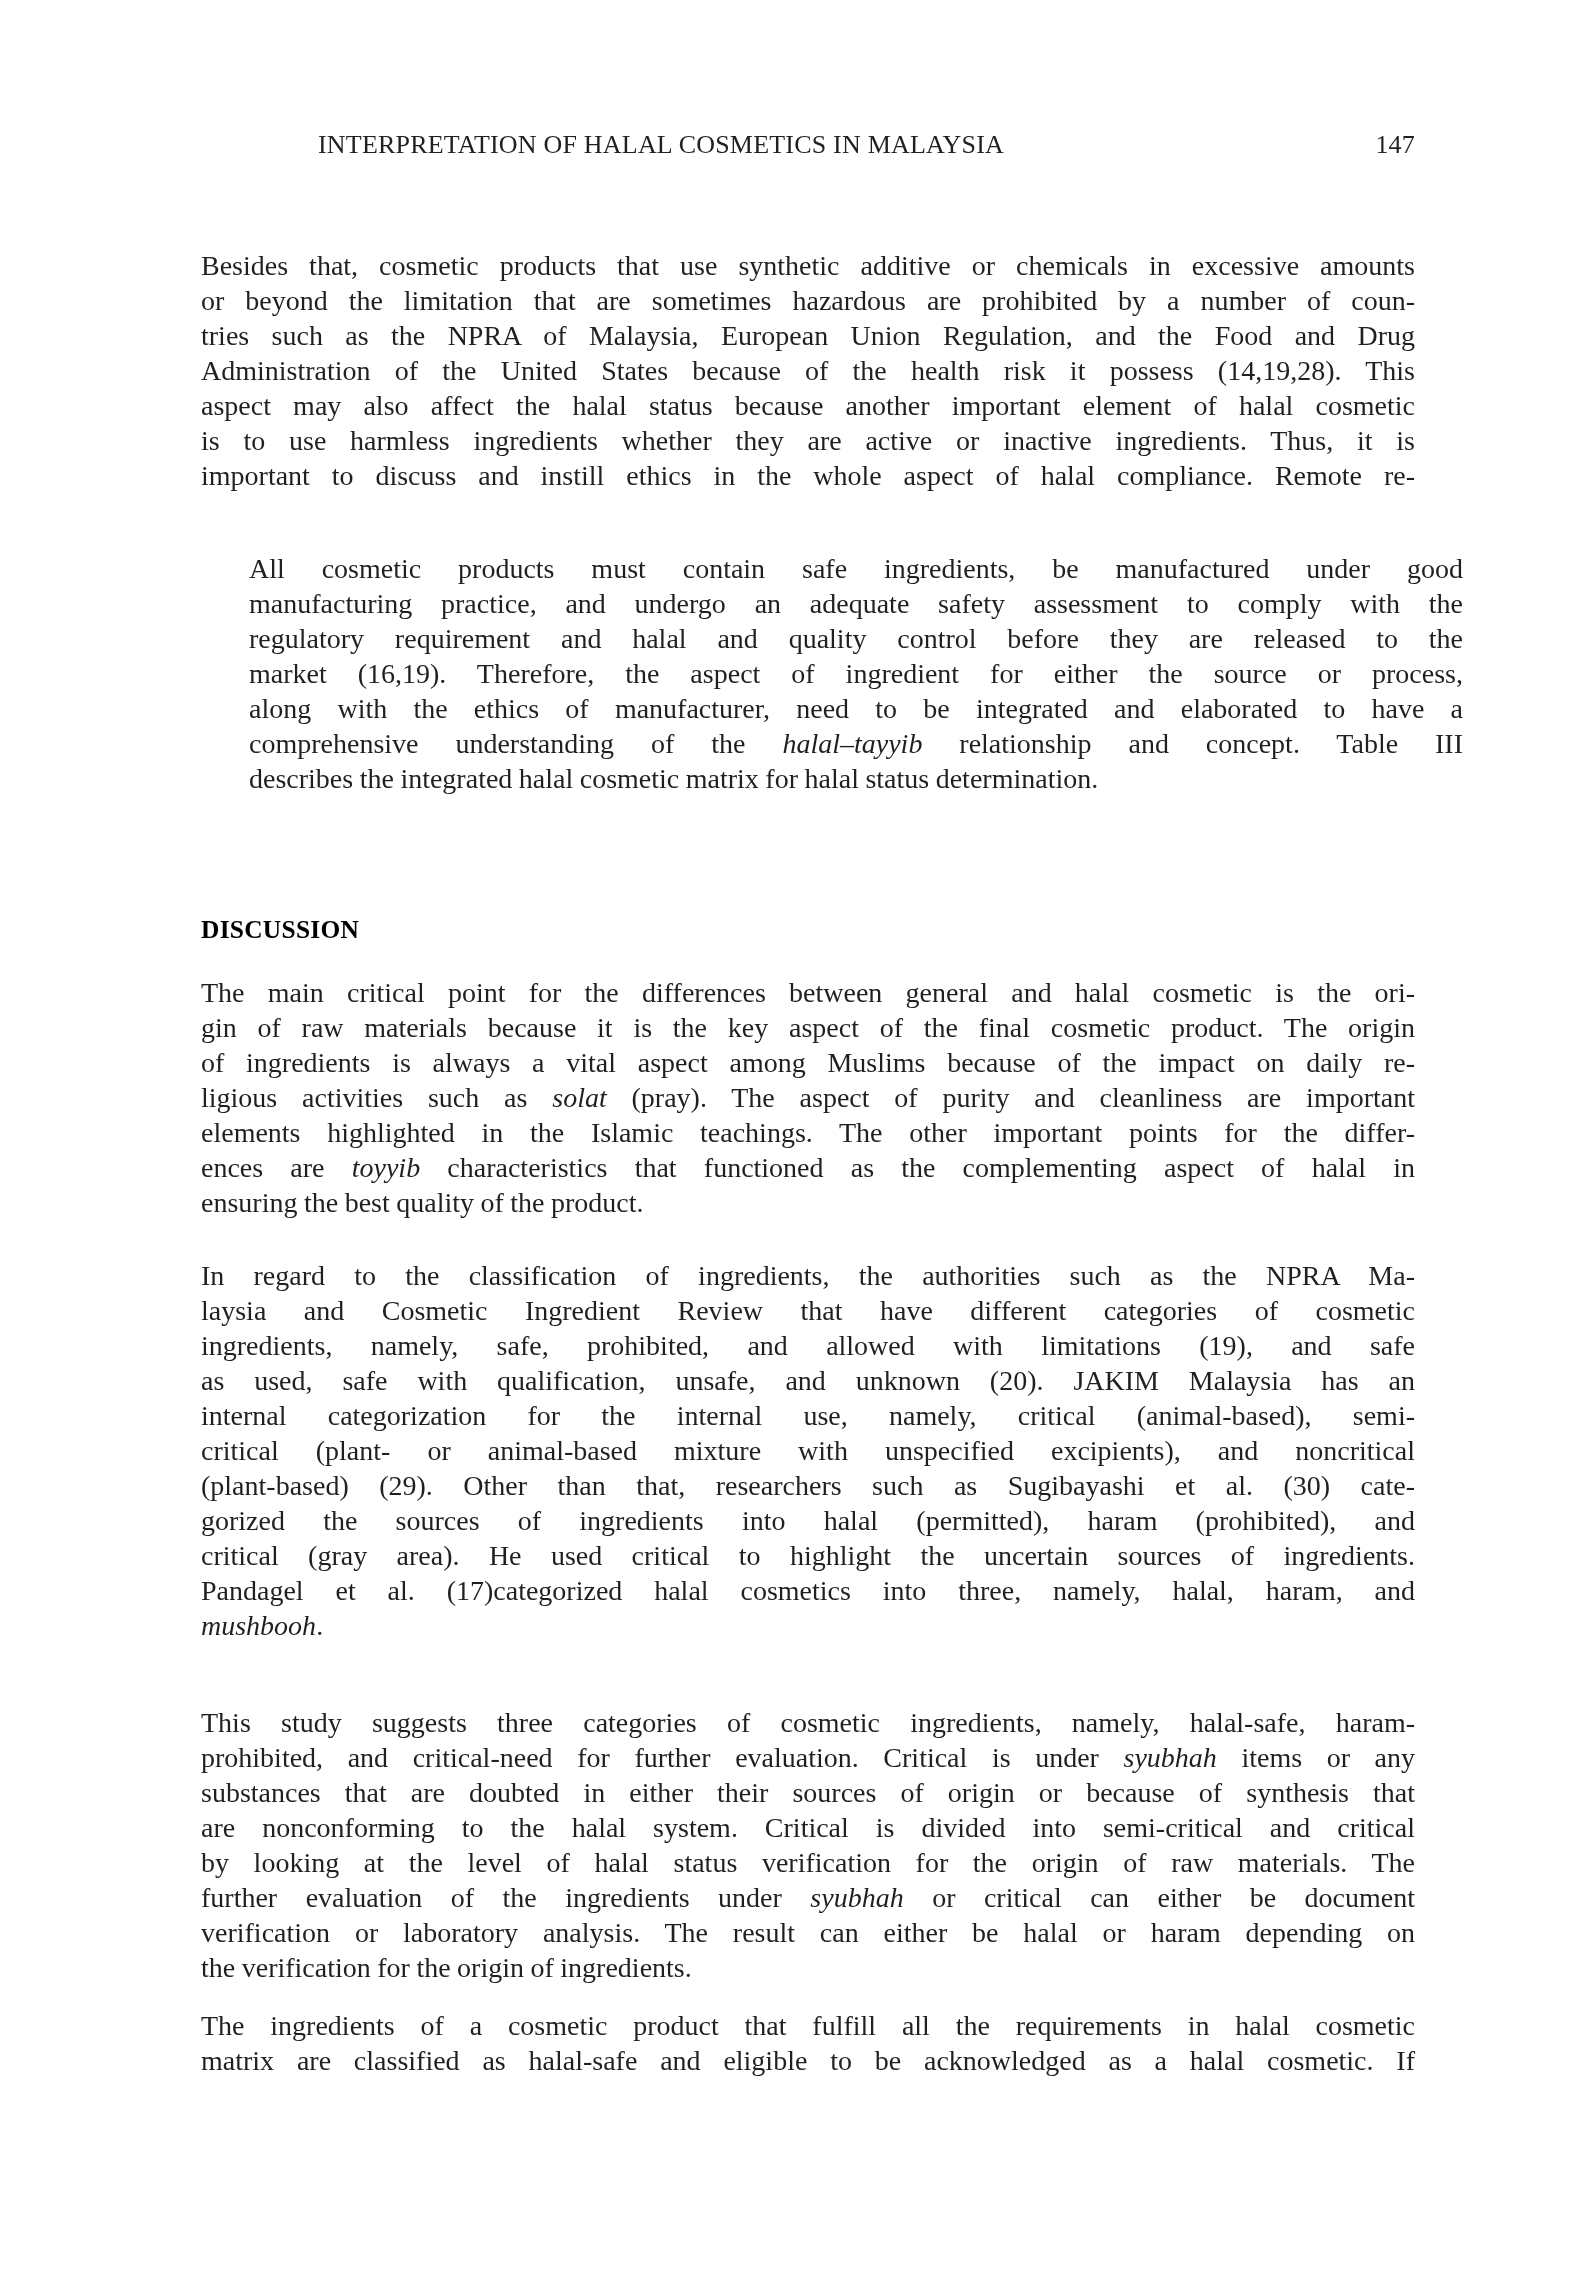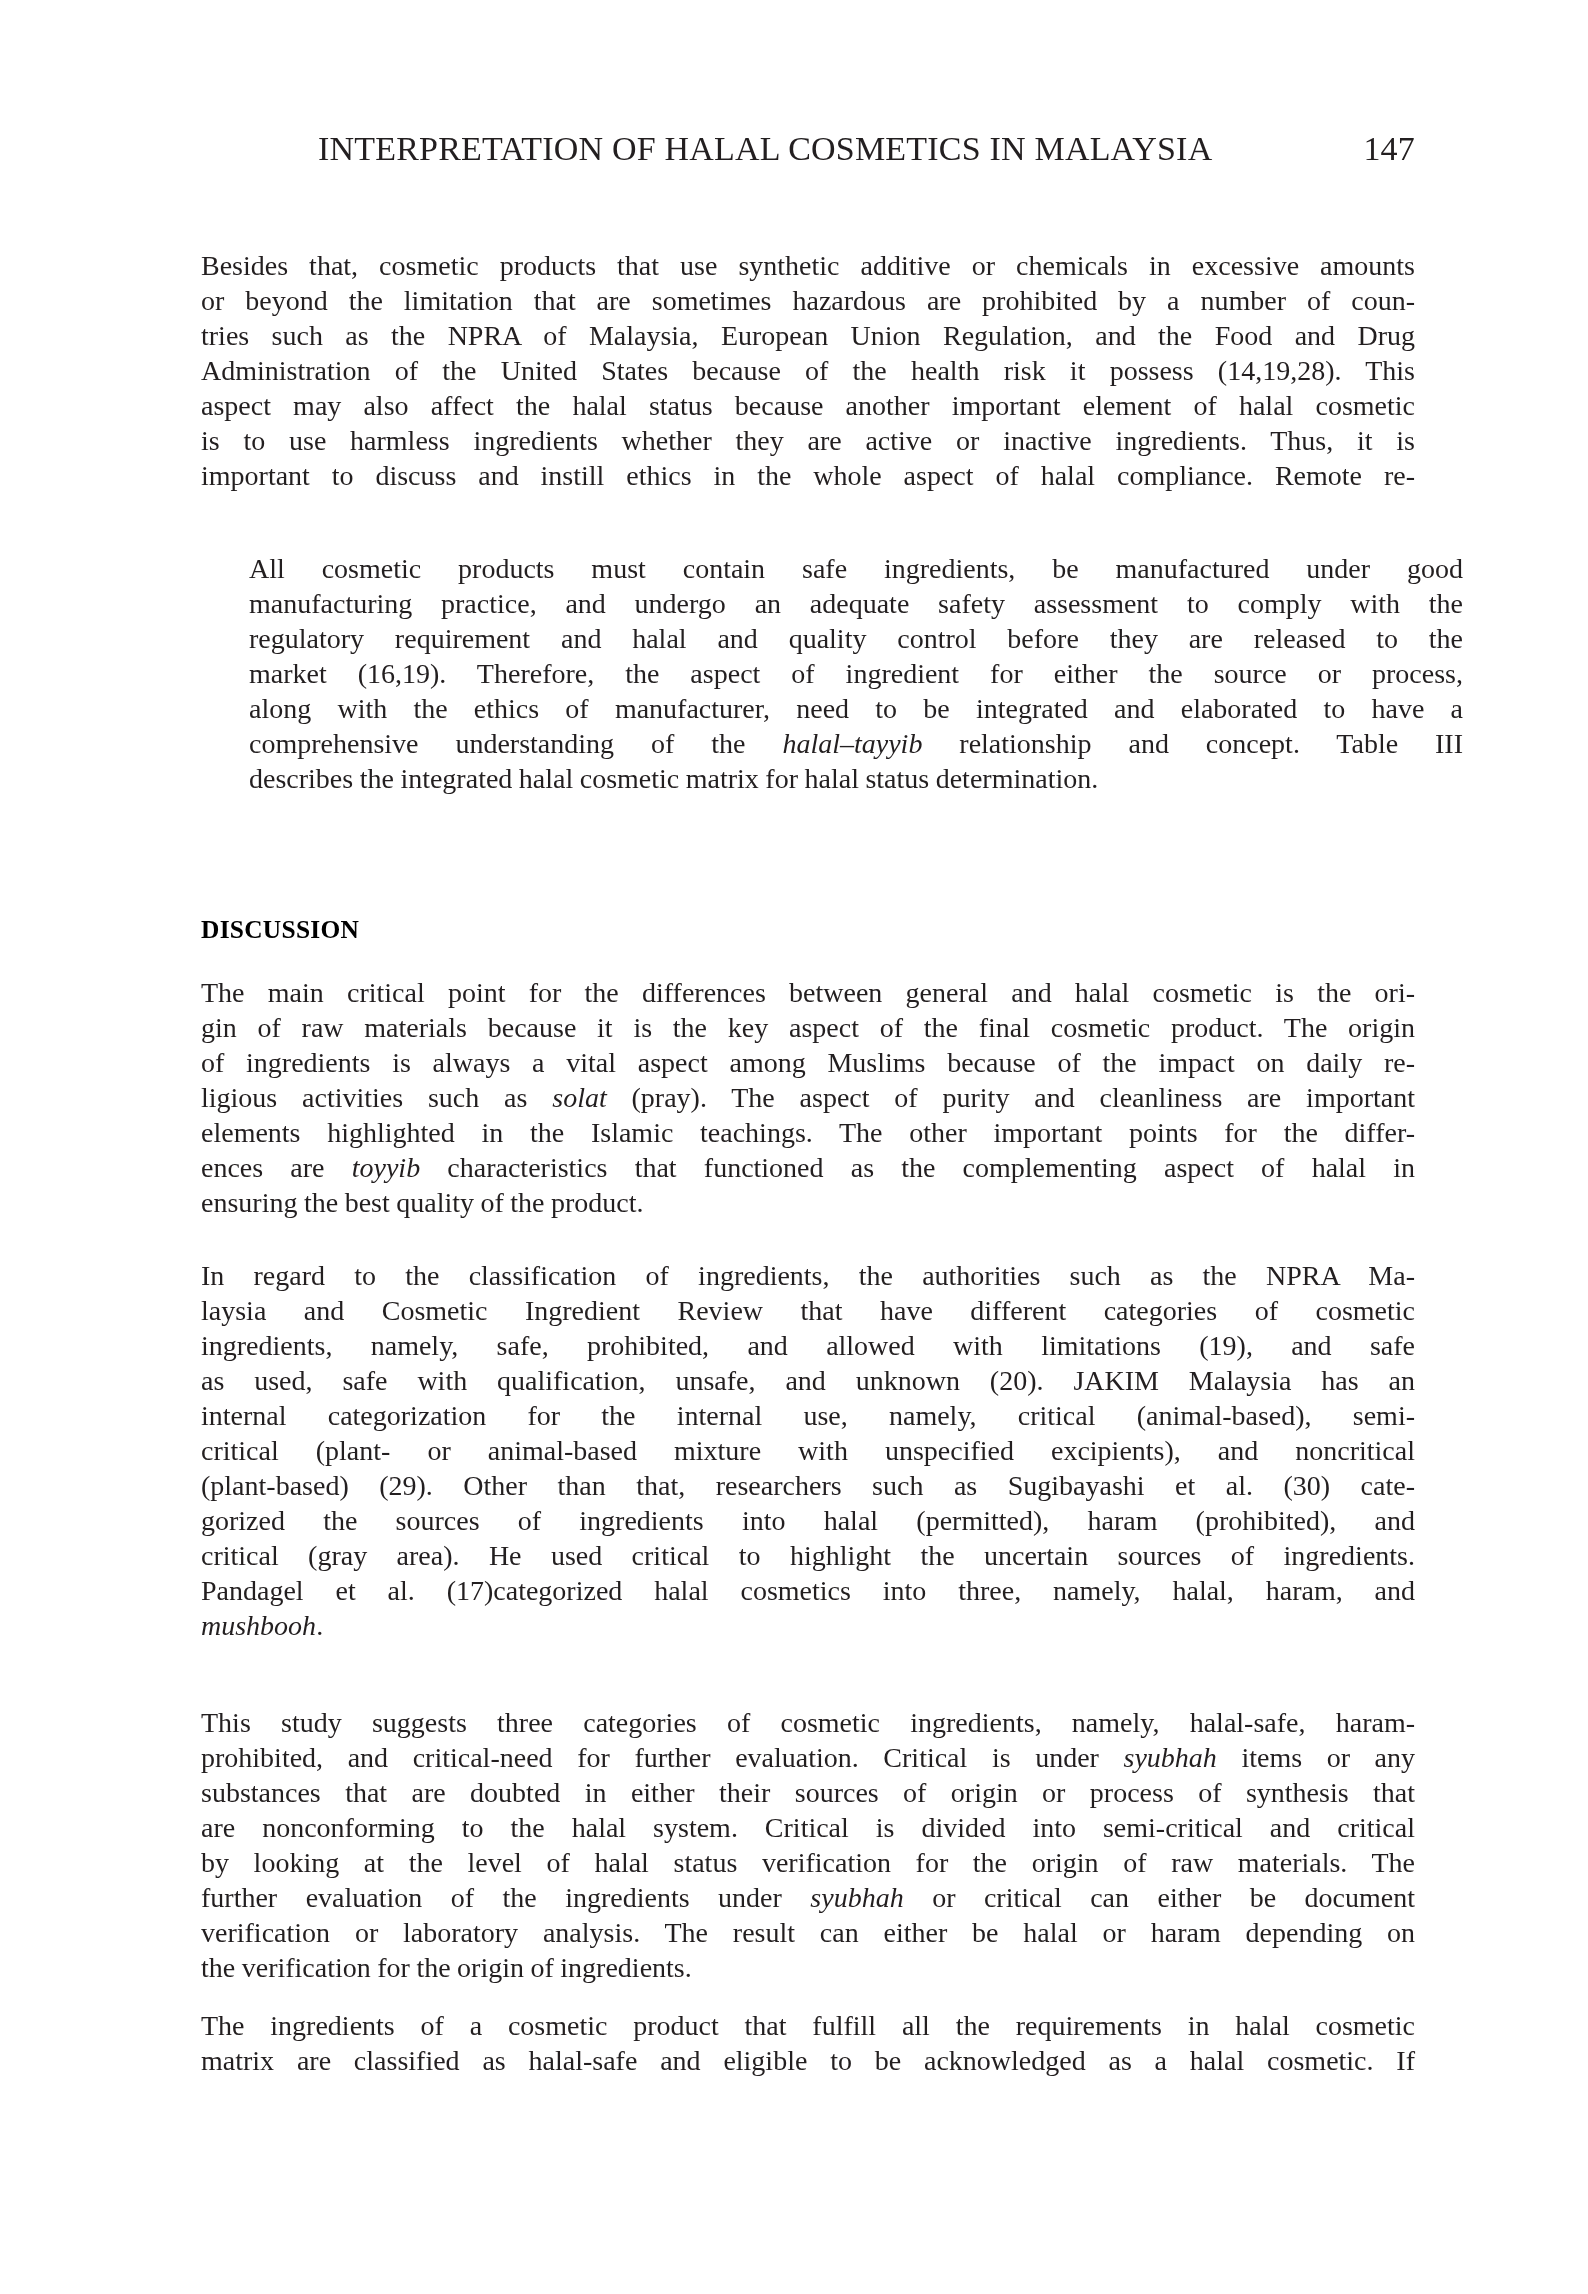--- a/index.html
+++ b/index.html
@@ -20,21 +20,21 @@
     left: 201px;
     top: 0;
     width: 1214px;
   }
   .running-header {
     position: absolute;
     top: 130px;
     left: 0;
     width: 1214px;
     height: 38px;
-    font-size: 34px;
+    font-size: 26px;
     letter-spacing: 0.2px;
   }
   .running-title {
     position: absolute;
     left: 117px;
     top: 0;
     white-space: nowrap;
   }
   .page-number {
     position: absolute;
@@ -118,21 +118,21 @@
       <span class="line"><span>critical (plant- or animal-based mixture with unspecified excipients), and noncritical</span></span>
       <span class="line"><span>(plant-based) (29). Other than that, researchers such as Sugibayashi et al. (30) cate-</span></span>
       <span class="line"><span>gorized the sources of ingredients into halal (permitted), haram (prohibited), and</span></span>
       <span class="line"><span>critical (gray area). He used critical to highlight the uncertain sources of ingredients.</span></span>
       <span class="line"><span>Pandagel et al. (17)categorized halal cosmetics into three, namely, halal, haram, and</span></span>
       <span class="line last"><em>mushbooh</em><span>.</span></span>
     </p>
   <p class="para" id="para5">
       <span class="line"><span>This study suggests three categories of cosmetic ingredients, namely, halal-safe, haram-</span></span>
       <span class="line"><span>prohibited, and critical-need for further evaluation. Critical is under </span><em>syubhah</em><span> items or any</span></span>
-      <span class="line"><span>substances that are doubted in either their sources of origin or process of synthesis that</span></span>
+      <span class="line"><span>substances that are doubted in either their sources of origin or because of synthesis that</span></span>
       <span class="line"><span>are nonconforming to the halal system. Critical is divided into semi-critical and critical</span></span>
       <span class="line"><span>by looking at the level of halal status verification for the origin of raw materials. The</span></span>
       <span class="line"><span>further evaluation of the ingredients under </span><em>syubhah</em><span> or critical can either be document</span></span>
       <span class="line"><span>verification or laboratory analysis. The result can either be halal or haram depending on</span></span>
       <span class="line last"><span>the verification for the origin of ingredients.</span></span>
     </p>
   <p class="para" id="para6">
       <span class="line"><span>The ingredients of a cosmetic product that fulfill all the requirements in halal cosmetic</span></span>
       <span class="line"><span>matrix are classified as halal-safe and eligible to be acknowledged as a halal cosmetic. If</span></span>
     </p>

